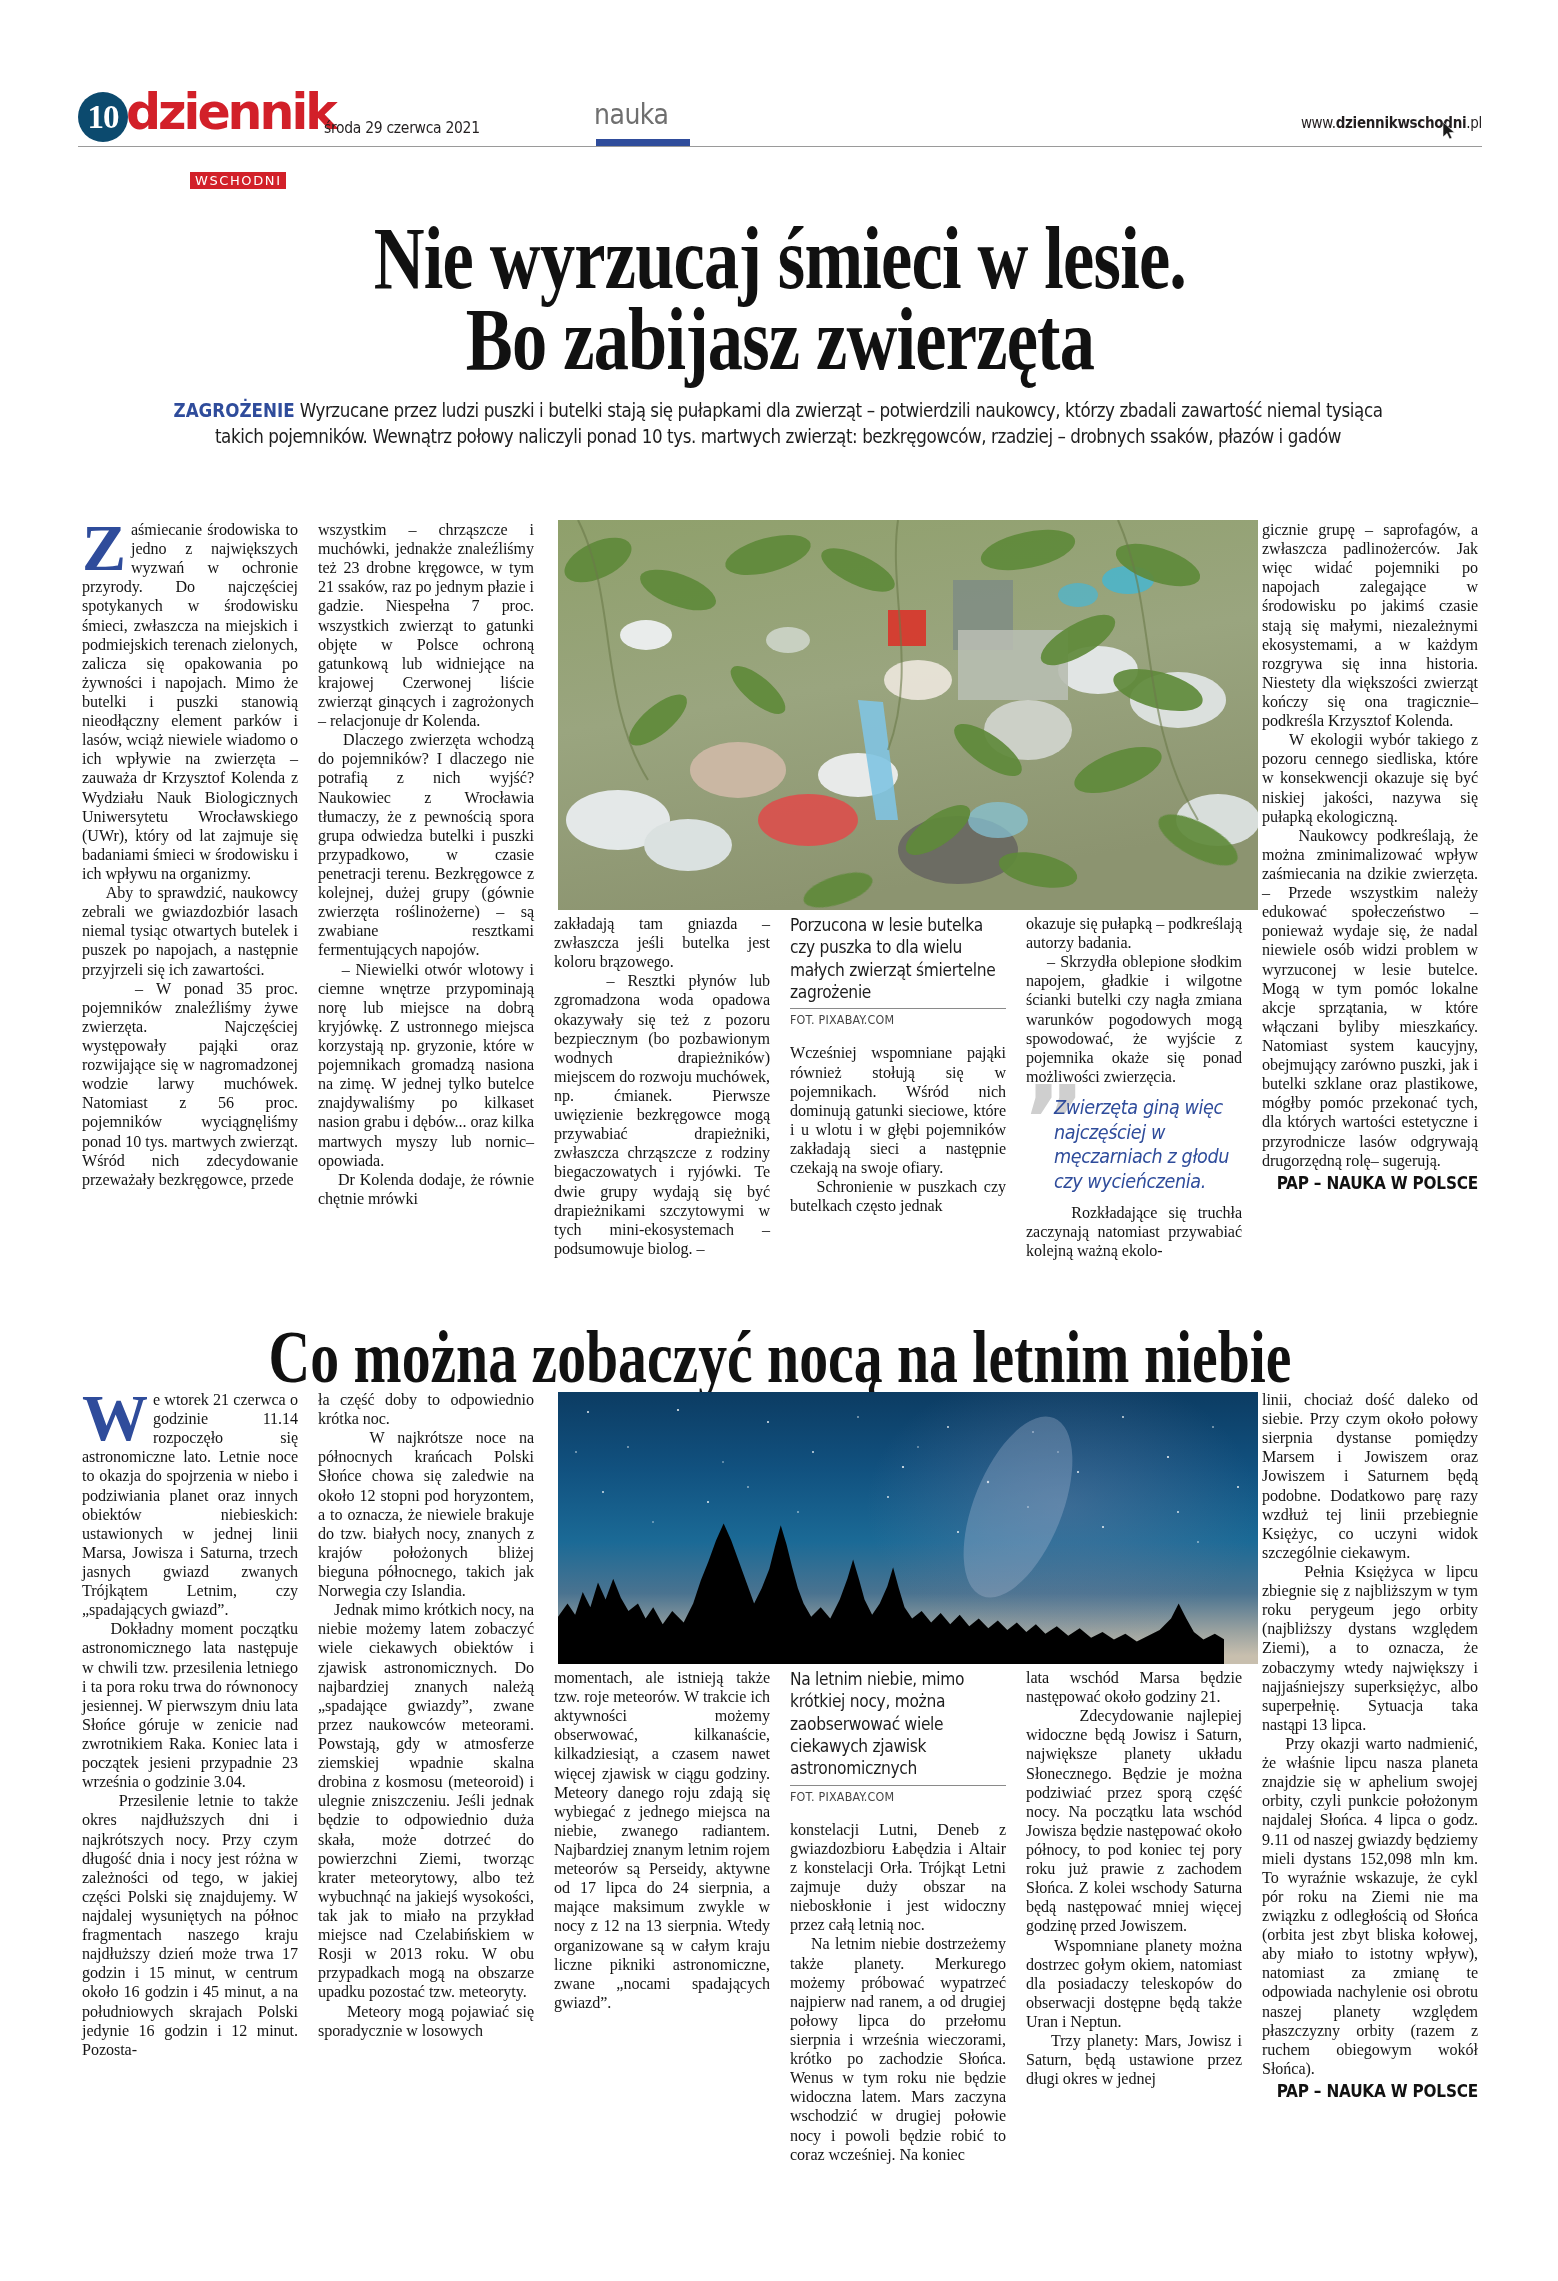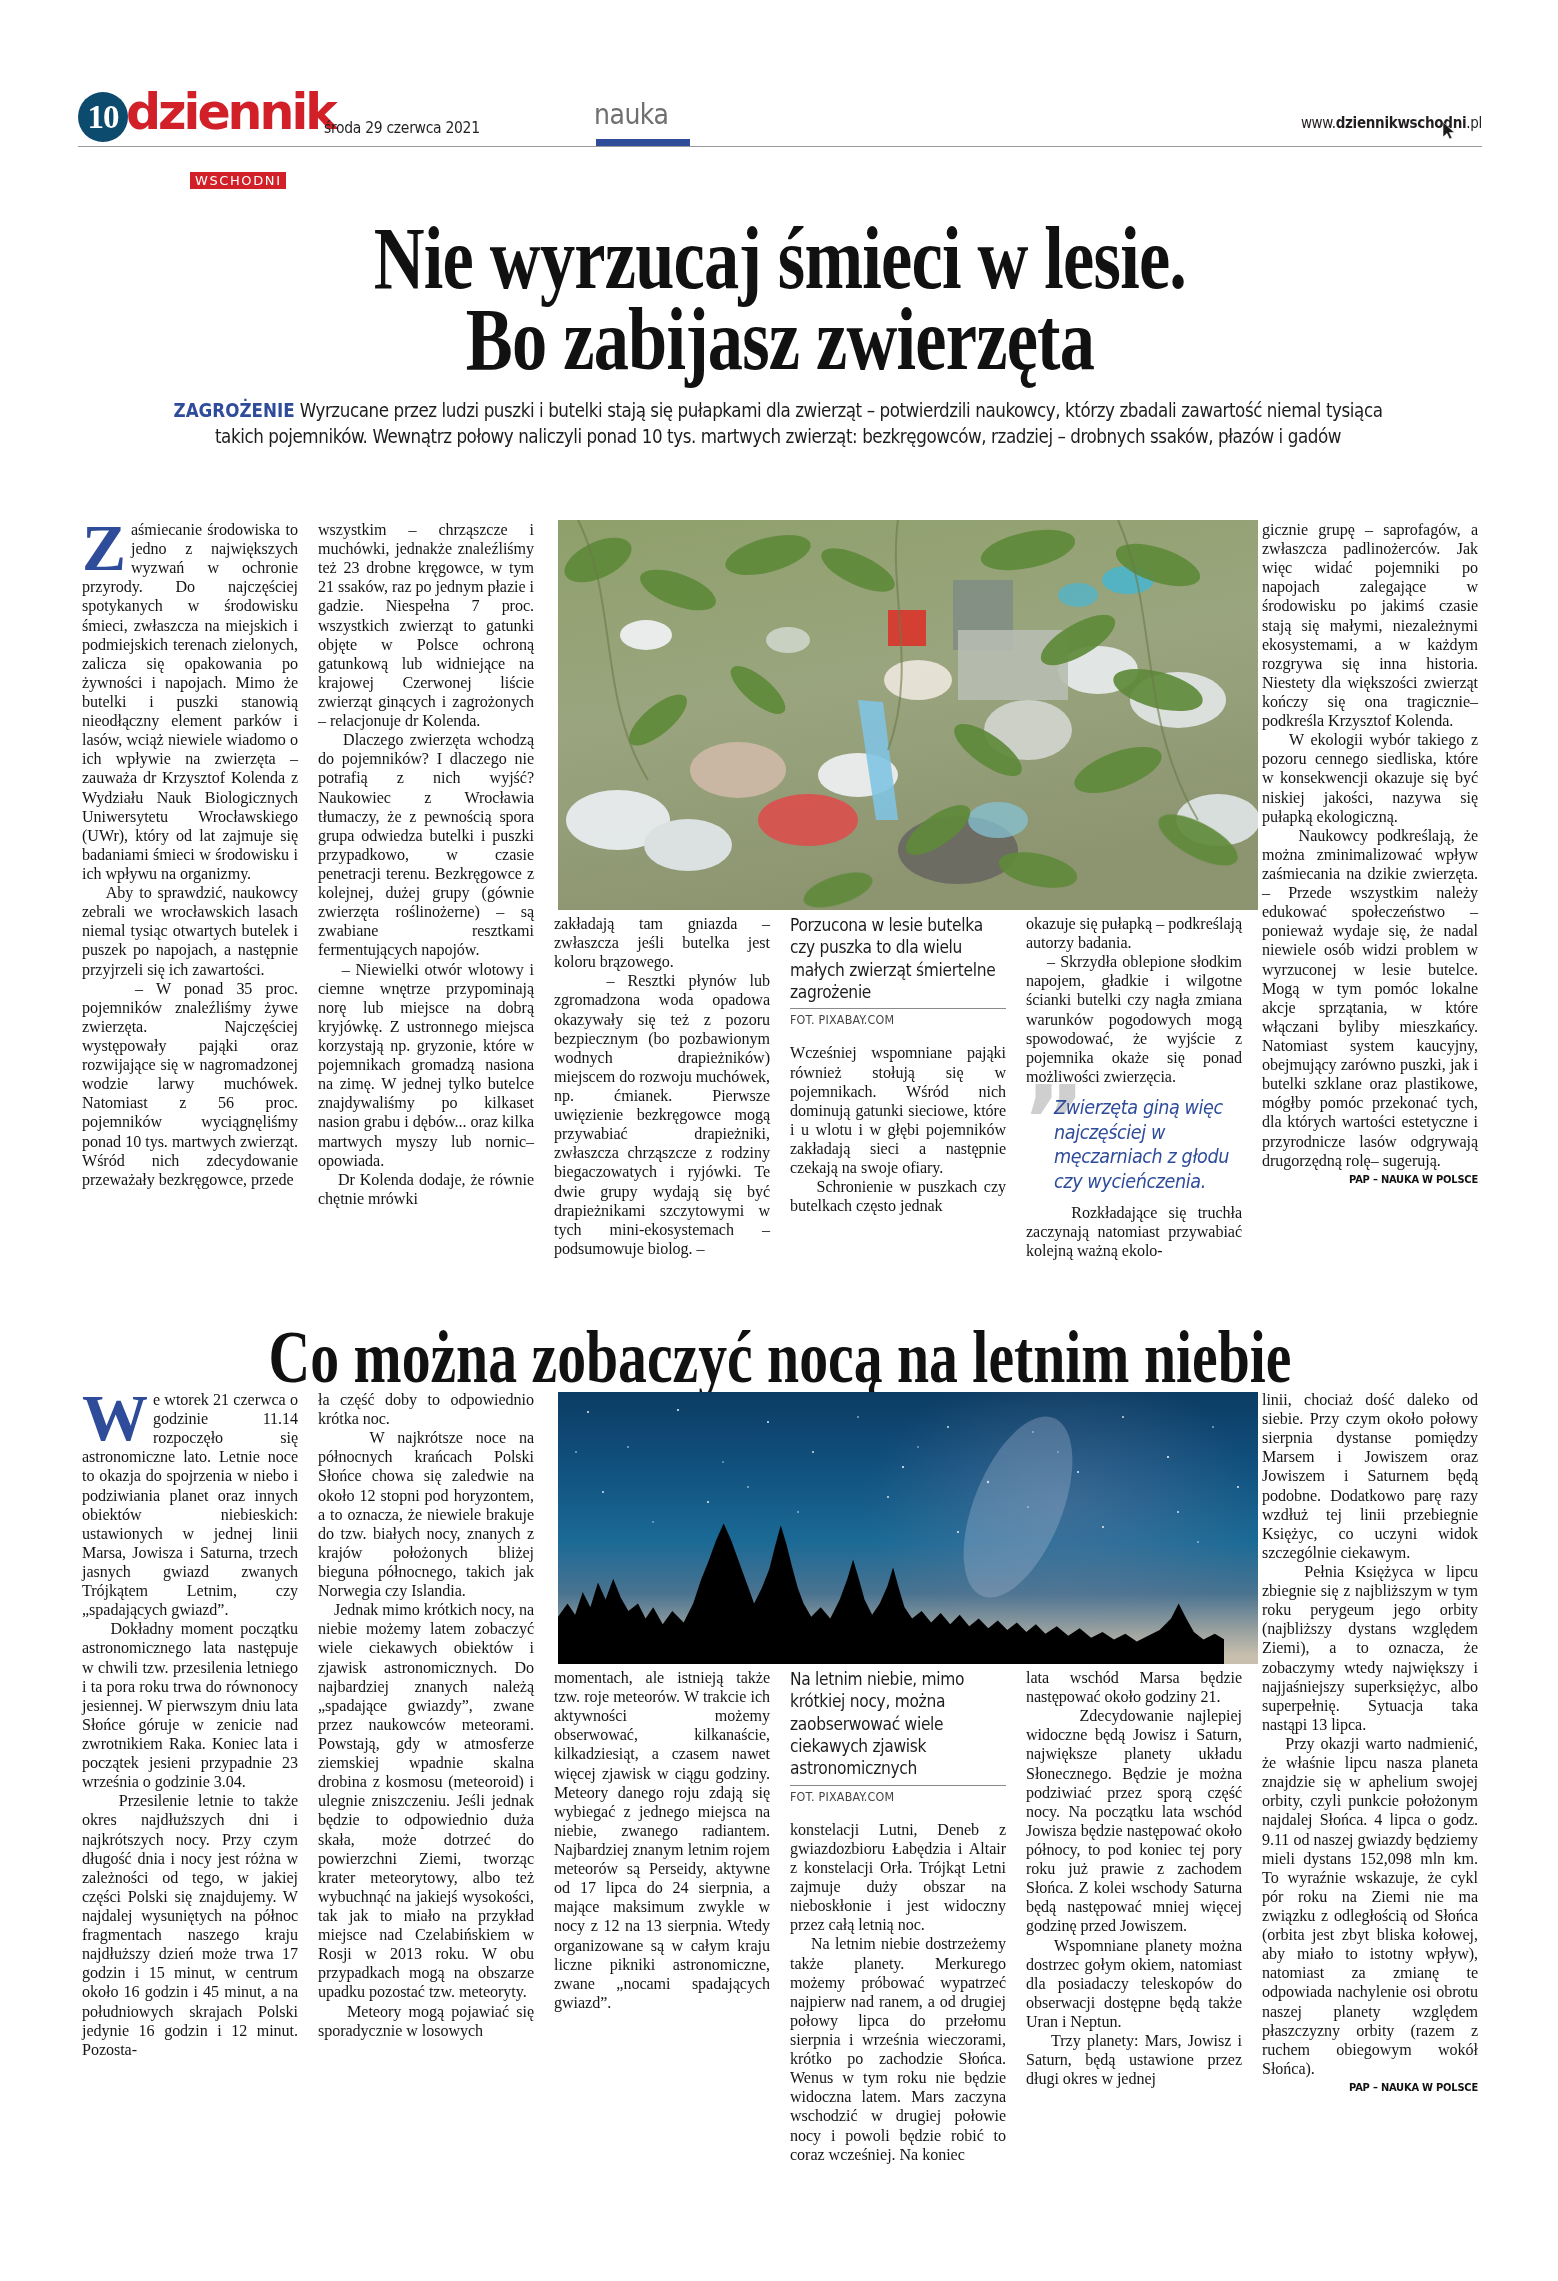--- a/index.html
+++ b/index.html
@@ -172,21 +172,21 @@
     position:relative;z-index:1;
     font-family:"DejaVu Sans Condensed","DejaVu Sans",sans-serif;
     font-style:italic;
     font-size:19.6px;line-height:1.26;
     color:#2f4c9b;
     letter-spacing:-0.4px;
     padding-left:24px;
   }
   .signoff{
     font-family:"DejaVu Sans Condensed","DejaVu Sans",sans-serif;
-    font-weight:700;font-size:11px;letter-spacing:-0.2px;
+    font-weight:700;font-size:17px;letter-spacing:-0.2px;
     text-align:right;color:#111;margin-top:3px;
   }
 
   
   .hl2{
     position:absolute;left:78px;top:1272px;width:1404px;
     text-align:center;
     font-family:"Liberation Serif",serif;
     font-weight:700;
     font-size:74px;
@@ -302,21 +302,21 @@
           <path d="M340 0 C330 70 360 150 330 230"></path>
         </g>
       </svg>
     </div>
   </div>
 
   <div class="cols1">
 
     <div class="col">
       <div class="bodytext"><span class="dropcap">Z</span><span>aśmiecanie środowiska to jedno z największych wyzwań w ochronie przyrody. Do najczęściej spotykanych w środowisku śmieci, zwłaszcza na miejskich i podmiejskich terenach zielonych, zalicza się opakowania po żywności i napojach. Mimo że butelki i puszki stanowią nieodłączny element parków i lasów, wciąż niewiele wiadomo o ich wpływie na zwierzęta – zauważa dr Krzysztof Kolenda z Wydziału Nauk Biologicznych Uniwersytetu Wrocławskiego (UWr), który od lat zajmuje się badaniami śmieci w środowisku i ich wpływu na organizmy.</span></div>
-      <div class="bodytext">    Aby to sprawdzić, naukowcy zebrali we wrocławskich lasach niemal tysiąc otwartych butelek i puszek po napojach, a następnie przyjrzeli się ich zawartości.</div>
+      <div class="bodytext">    Aby to sprawdzić, naukowcy zebrali we gwiazdozbiór lasach niemal tysiąc otwartych butelek i puszek po napojach, a następnie przyjrzeli się ich zawartości.</div>
       <div class="bodytext">    – W ponad 35 proc. pojemników znaleźliśmy żywe zwierzęta. Najczęściej występowały pająki oraz rozwijające się w nagromadzonej wodzie larwy muchówek. Natomiast z 56 proc. pojemników wyciągnęliśmy ponad 10 tys. martwych zwierząt. Wśród nich zdecydowanie przeważały bezkręgowce, przede</div>
     </div>
 
     <div class="col">
       <div class="bodytext">wszystkim – chrząszcze i muchówki, jednakże znaleźliśmy też 23 drobne kręgowce, w tym 21 ssaków, raz po jednym płazie i gadzie. Niespełna 7 proc. wszystkich zwierząt to gatunki objęte w Polsce ochroną gatunkową lub widniejące na krajowej Czerwonej liście zwierząt ginących i zagrożonych – relacjonuje dr Kolenda.</div>
       <div class="bodytext">    Dlaczego zwierzęta wchodzą do pojemników? I dlaczego nie potrafią z nich wyjść? Naukowiec z Wrocławia tłumaczy, że z pewnością spora grupa odwiedza butelki i puszki przypadkowo, w czasie penetracji terenu. Bezkręgowce z kolejnej, dużej grupy (gównie zwierzęta roślinożerne) – są zwabiane resztkami fermentujących napojów.</div>
       <div class="bodytext">    – Niewielki otwór wlotowy i ciemne wnętrze przypominają norę lub miejsce na dobrą kryjówkę. Z ustronnego miejsca korzystają np. gryzonie, które w pojemnikach gromadzą nasiona na zimę. W jednej tylko butelce znajdywaliśmy po kilkaset nasion grabu i dębów... oraz kilka martwych myszy lub nornic– opowiada.</div>
       <div class="bodytext">    Dr Kolenda dodaje, że równie chętnie mrówki</div>
     </div>
 

